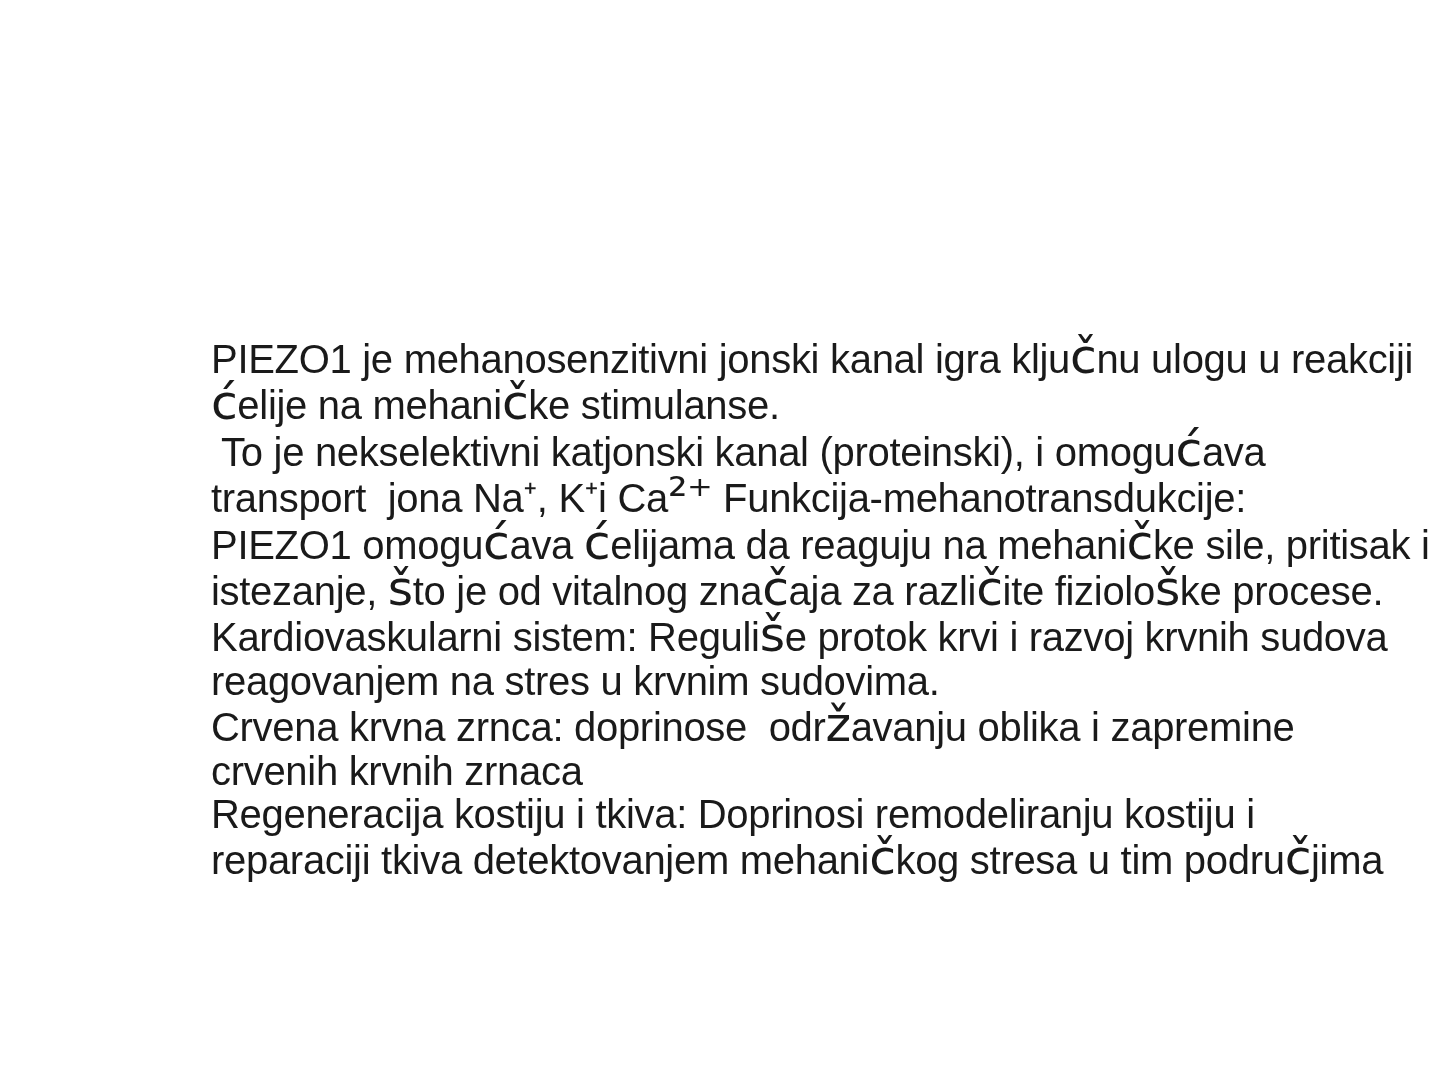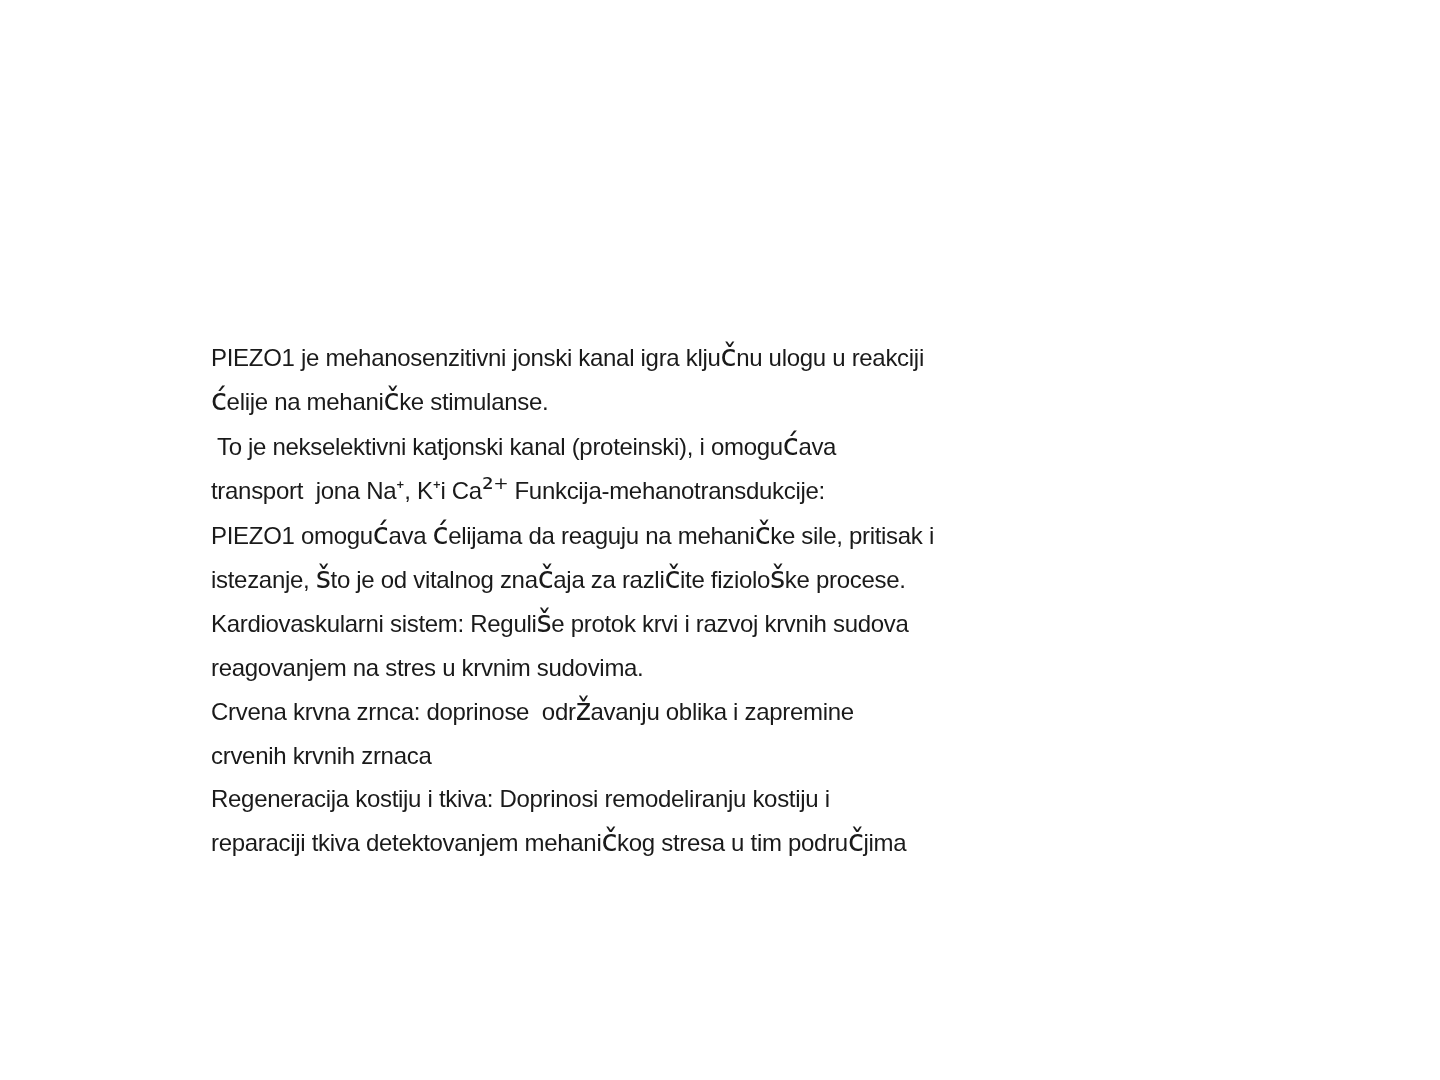--- a/index.html
+++ b/index.html
@@ -17,21 +17,21 @@
     width: 1440px;
     height: 1080px;
     background: #ffffff;
     overflow: hidden;
   }
   .body-text {
     position: absolute;
     left: 211px;
     top: 335px;
     width: 1090px;
-    font-size: 24px;
+    font-size: 40px;
     line-height: 43.4px;
     letter-spacing: -0.3px;
     color: #1a1a1a;
     white-space: pre;
   }
   
   .dg {
     font-family: "DejaVu Sans", sans-serif;
     font-size: 1.22em;
     letter-spacing: -0.5px;

